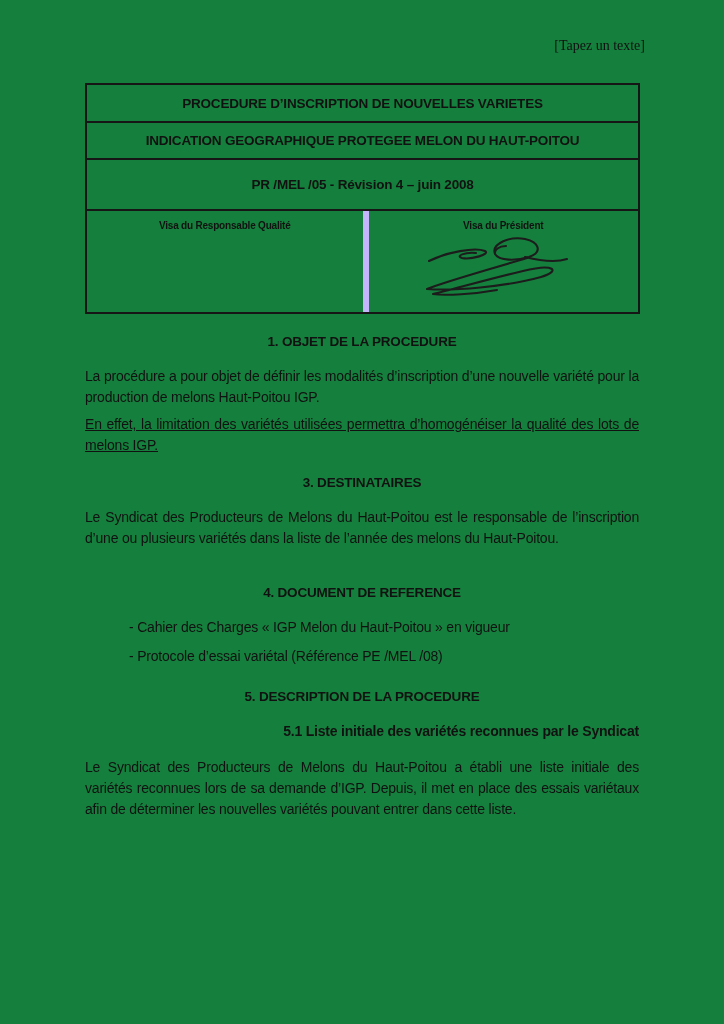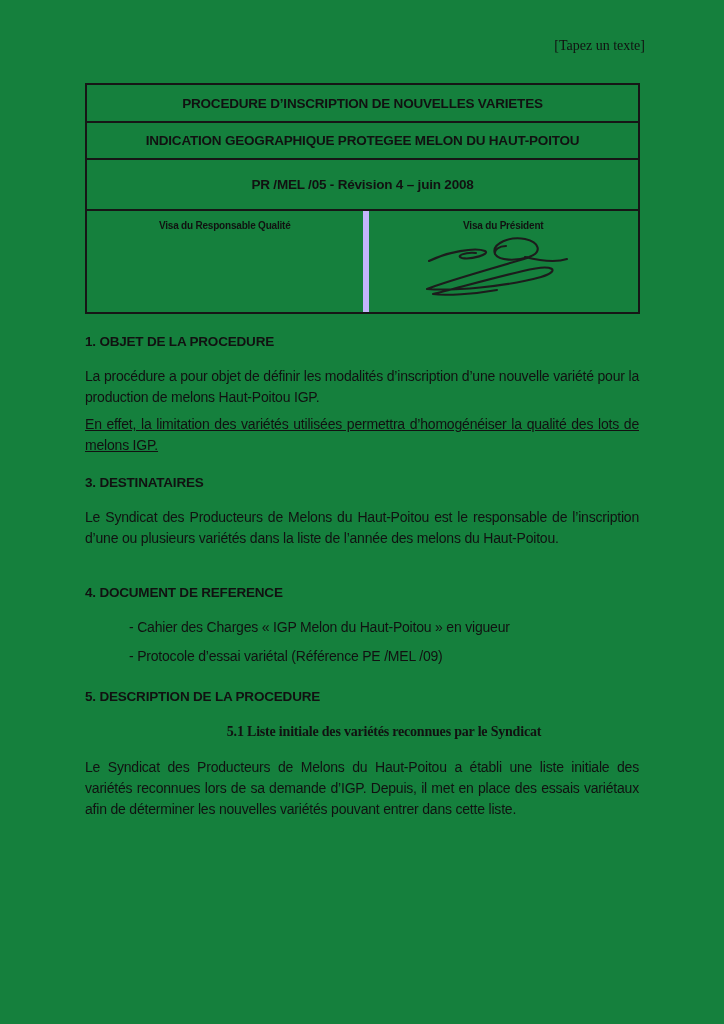--- a/index.html
+++ b/index.html
@@ -76,34 +76,34 @@
     width: 554px;
     font-size: 14px;
     line-height: 21px;
     letter-spacing: -0.2px;
   }
   .content h2 {
     font-size: 13.5px;
     line-height: 21px;
     font-weight: 700;
     margin: 0;
+    text-align: center;
   }
   .content p {
     margin: 0;
     text-align: justify;
   }
   .content .indent {
     padding-left: 44px;
     text-align: left;
   }
   .content .subhead {
     padding-left: 44px;
     font-weight: 700;
-    text-align: center;
-    font-family: Liberation Serif, serif;
+    text-align: right;
   }
 
   
   .m14 { margin-top: 14px !important; }
   .m6  { margin-top: 6px  !important; text-decoration: underline; }
   .m8  { margin-top: 8px  !important; }
   .m15 { margin-top: 15px !important; }
   .m16 { margin-top: 16px !important; }
   .m19 { margin-top: 19px !important; }
   .m22 { margin-top: 22px !important; }
@@ -145,21 +145,21 @@
     <h2>1. OBJET DE LA PROCEDURE</h2>
     <p class="m14">La procédure a pour objet de définir les modalités d’inscription d’une nouvelle variété pour la production de melons Haut-Poitou IGP.</p>
     <p class="m6">En effet, la limitation des variétés utilisées permettra d’homogénéiser la qualité des lots de melons IGP.</p>
 
     <h2 class="m16">3. DESTINATAIRES</h2>
 
     <p class="m14">Le Syndicat des Producteurs de Melons du Haut-Poitou est le responsable de l’inscription d’une ou plusieurs variétés dans la liste de l’année des melons du Haut-Poitou.</p>
 
     <h2 class="m33">4. DOCUMENT DE REFERENCE</h2>
     <p class="indent m14">- Cahier des Charges « IGP Melon du Haut-Poitou » en vigueur</p>
-    <p class="indent m8">- Protocole d’essai variétal (Référence PE /MEL /09)</p>
+    <p class="indent m8">- Protocole d’essai variétal (Référence PE /MEL /08)</p>
 
     <h2 class="m19">5. DESCRIPTION DE LA PROCEDURE</h2>
     <p class="subhead m14">5.1 Liste initiale des variétés reconnues par le Syndicat</p>
     <p class="m15">Le Syndicat des Producteurs de Melons du Haut-Poitou a établi une liste initiale des variétés reconnues lors de sa demande d’IGP. Depuis, il met en place des essais variétaux afin de déterminer les nouvelles variétés pouvant entrer dans cette liste.</p>
 
   </div>
 
 </div>
 
 </body></html>

